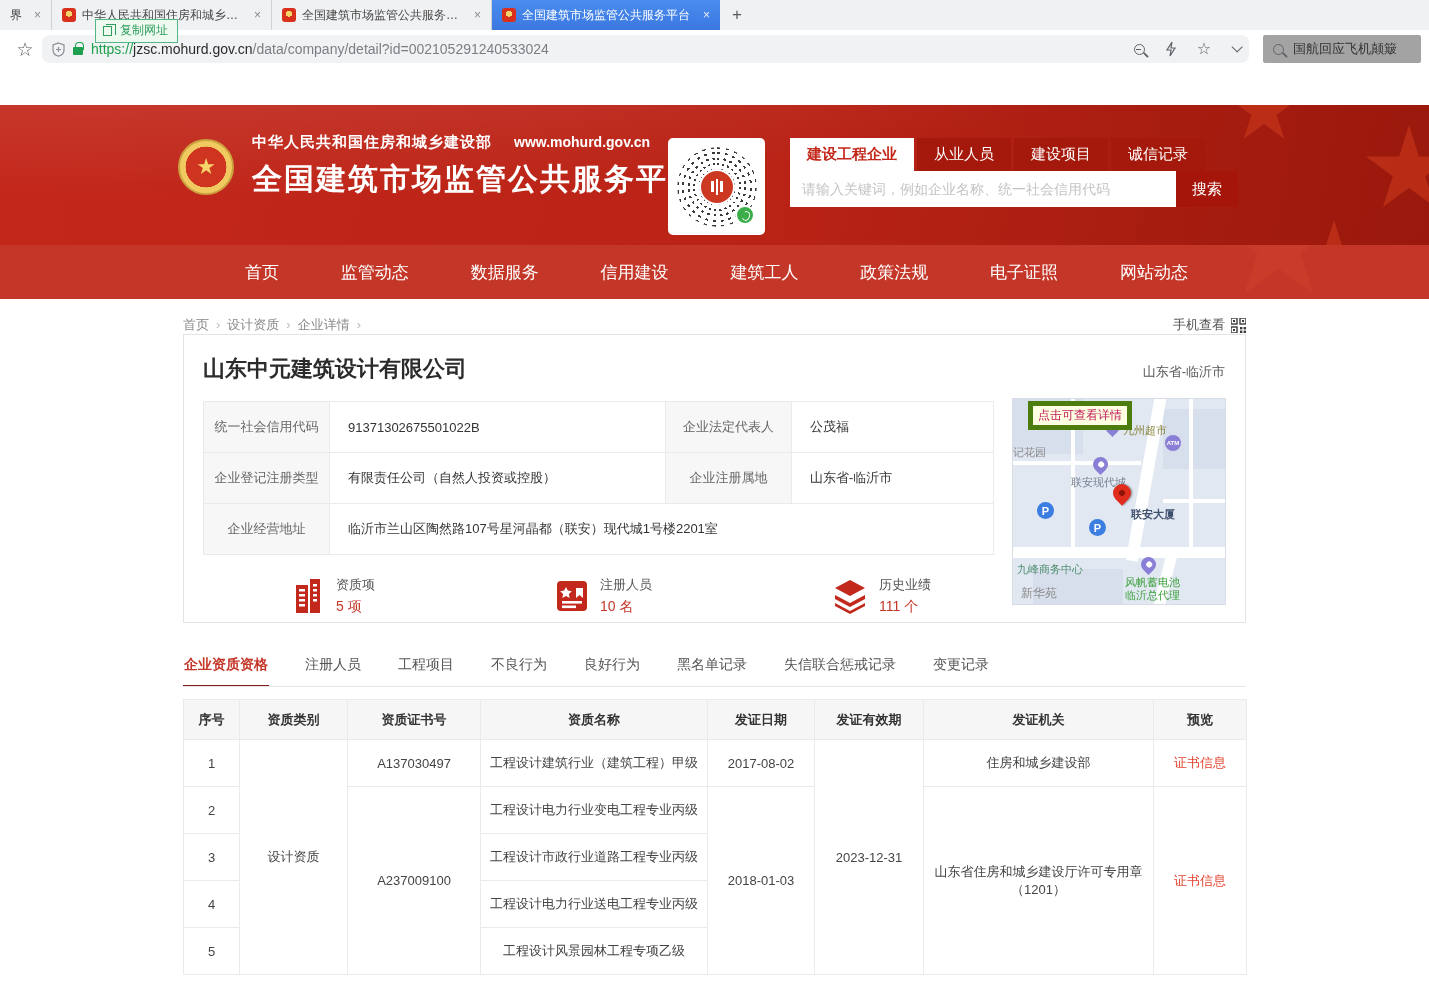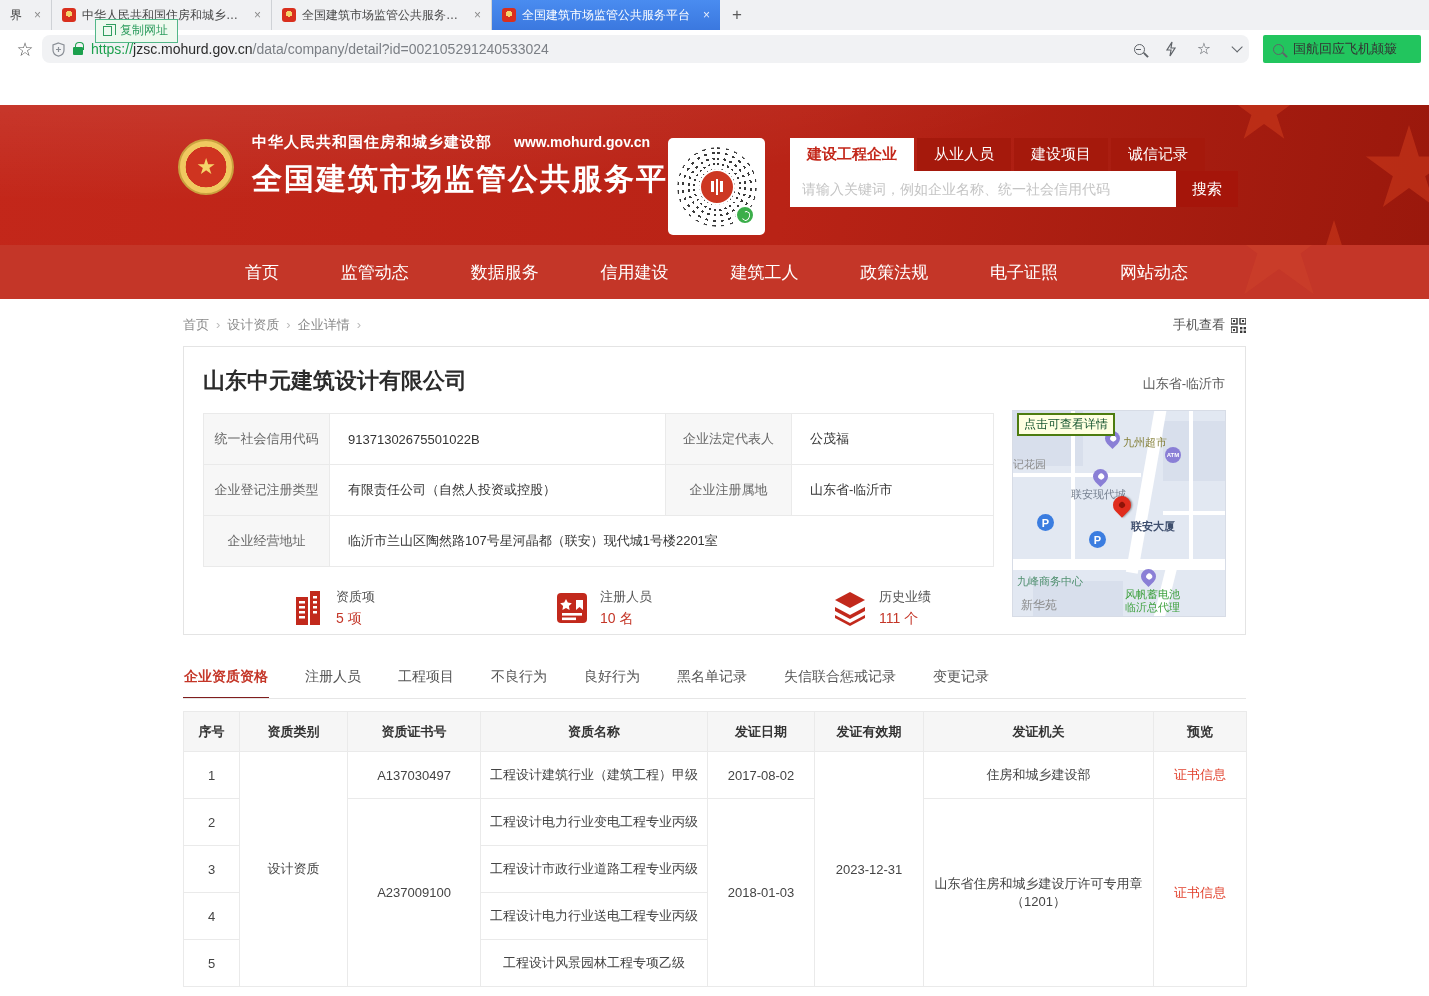--- a/index.html
+++ b/index.html
@@ -30,21 +30,21 @@
   .url { font-size:14px; white-space:nowrap; overflow:hidden; }
   .url .scheme { color:#1ca04d; }
   .url .host { color:#2b2b2b; }
   .url .path { color:#7b7f85; }
   .urlicons { margin-left:auto; display:flex; align-items:center; gap:20px; color:#5f6368; }
   .mag { width:11px; height:11px; border:1.8px solid #5f6368; border-radius:50%; position:relative; display:inline-block; }
   .mag:after { content:""; position:absolute; width:6px; height:1.8px; background:#5f6368; transform:rotate(45deg); right:-5px; bottom:-2px; }
   .mag.minus:before { content:""; position:absolute; left:1.5px; top:4px; width:5px; height:1.5px; background:#5f6368; }
   .chev { width:8px; height:8px; border-right:1.6px solid #5f6368; border-bottom:1.6px solid #5f6368; transform:rotate(45deg) translateY(-3px); display:inline-block; }
   .starline { font-size:16px; color:#5f6368; line-height:1; }
-  .quicksearch { margin-left:14px; height:28px; background:#22c55e; flex:1; display:flex; align-items:center; padding:0 10px; gap:9px; border-radius:2px; }
+  .quicksearch { margin-left:14px; height:28px; background:#a3a3a3; flex:1; display:flex; align-items:center; padding:0 10px; gap:9px; border-radius:2px; }
   .quicksearch .qtext { font-size:13px; color:#333; white-space:nowrap; }
   .gap-white { height:37px; background:#fff; }
 
   
   .banner { height:140px; position:relative; background:linear-gradient(100deg,#c3271a 0%,#b92316 55%,#9a180c 100%); overflow:hidden; }
   .bstar { position:absolute; background:#cf3d1e; opacity:.55; clip-path:polygon(50% 0%,61% 35%,98% 35%,68% 57%,79% 91%,50% 70%,21% 91%,32% 57%,2% 35%,39% 35%); }
   .bstar.s1 { width:150px; height:150px; right:20px; top:115px; }
   .bstar.s2 { width:90px; height:90px; right:-25px; top:20px; }
   .bstar.s3 { width:70px; height:70px; right:130px; top:-30px; }
   .banner-sheen { position:absolute; left:0; top:0; width:100%; height:100%; background:radial-gradient(ellipse at 10% -40%, rgba(255,255,255,.12), transparent 55%); }
@@ -81,40 +81,40 @@
   .nav-inner { width:1063px; margin:0 auto; height:100%; display:flex; align-items:center; justify-content:space-between; padding:0 58px 0 62px; position:relative; }
   .nav-item { color:#fff; font-size:17px; cursor:pointer; white-space:nowrap; }
 
   
   .content { width:1063px; margin:0 auto; }
   .crumb-row { display:flex; align-items:center; margin-top:17px; font-size:13px; }
   .crumb a { color:#8a8a8a; text-decoration:none; cursor:pointer; }
   .crumb .sep { color:#bbb; margin:0 7px; }
   .mobile-view { margin-left:auto; display:flex; align-items:center; gap:6px; color:#555; font-size:13px; cursor:pointer; }
 
-  .card { margin-top:12px; border:1px solid #e4e4e4; position:relative; padding:19px 19px 22px 19px; height:289px; }
+  .card { margin-top:0; border:1px solid #e4e4e4; position:relative; padding:19px 19px 22px 19px; height:289px; }
   .company-title { font-size:22px; font-weight:bold; color:#2b2b2b; }
   .company-region { position:absolute; right:20px; top:28px; font-size:13px; color:#555; }
 
   table.info { border-collapse:collapse; margin-top:17px; width:790px; table-layout:fixed; }
   table.info td { border:1px solid #eaeaea; height:51px; font-size:13px; }
   td.ilabel { width:126px; background:#f7f7f7; color:#666; text-align:center; }
   td.ival { color:#333; padding-left:18px; }
   table.info col.c1{width:126px} table.info col.c2{width:336px} table.info col.c3{width:126px} table.info col.c4{width:202px}
 
   .stats { width:790px; display:flex; justify-content:space-between; padding:0 62px 0 87px; margin-top:21px; }
   .stat { display:flex; align-items:center; gap:10px; }
   .stat-label { font-size:13px; color:#555; }
   .stat-value { font-size:14px; color:#c43628; margin-top:4px; }
 
   
   .map { position:absolute; right:19px; top:63px; width:214px; height:207px; background:#e2e8f2; overflow:hidden; border:1px solid #d7dce6; cursor:pointer; }
   .road { position:absolute; background:#fff; }
   .block { position:absolute; background:#d8dfec; }
-  .map-tip { position:absolute; left:4px; top:2px; background:#ffffe1; border:2px solid #4d7c0f; color:#14532d; font-size:12px; padding:1px 5px; z-index:5; white-space:nowrap; }
+  .map-tip { position:absolute; left:15px; top:2px; background:#ffffe1; border:5px solid #4d7c0f; color:#be185d; font-size:12px; padding:1px 5px; z-index:5; white-space:nowrap; }
   .poi { position:absolute; font-size:11px; white-space:nowrap; z-index:3; }
   .pin-c { position:absolute; width:15px; height:15px; border-radius:50% 50% 50% 0; transform:rotate(-45deg); z-index:3; }
   .pin-c:after { content:""; position:absolute; left:4.5px; top:4.5px; width:6px; height:6px; border-radius:50%; background:#fff; }
   .purple { background:#8a7fd6; }
   .blue-p { position:absolute; width:17px; height:17px; border-radius:50%; background:#3b7de0; color:#fff; font-size:11px; font-weight:bold; display:flex; align-items:center; justify-content:center; z-index:3; }
   .atm-c { position:absolute; width:16px; height:16px; border-radius:50%; background:#8a7fd6; color:#fff; font-size:6px; font-weight:bold; display:flex; align-items:center; justify-content:center; z-index:3; }
   .red-marker { position:absolute; width:18px; height:18px; background:#e02c1d; border-radius:50% 50% 50% 0; transform:rotate(-45deg); z-index:4; box-shadow:1px 1px 2px rgba(0,0,0,.35); }
   .red-marker:after { content:""; position:absolute; left:6px; top:6px; width:6px; height:6px; border-radius:50%; background:#8e1308; }
 
   

